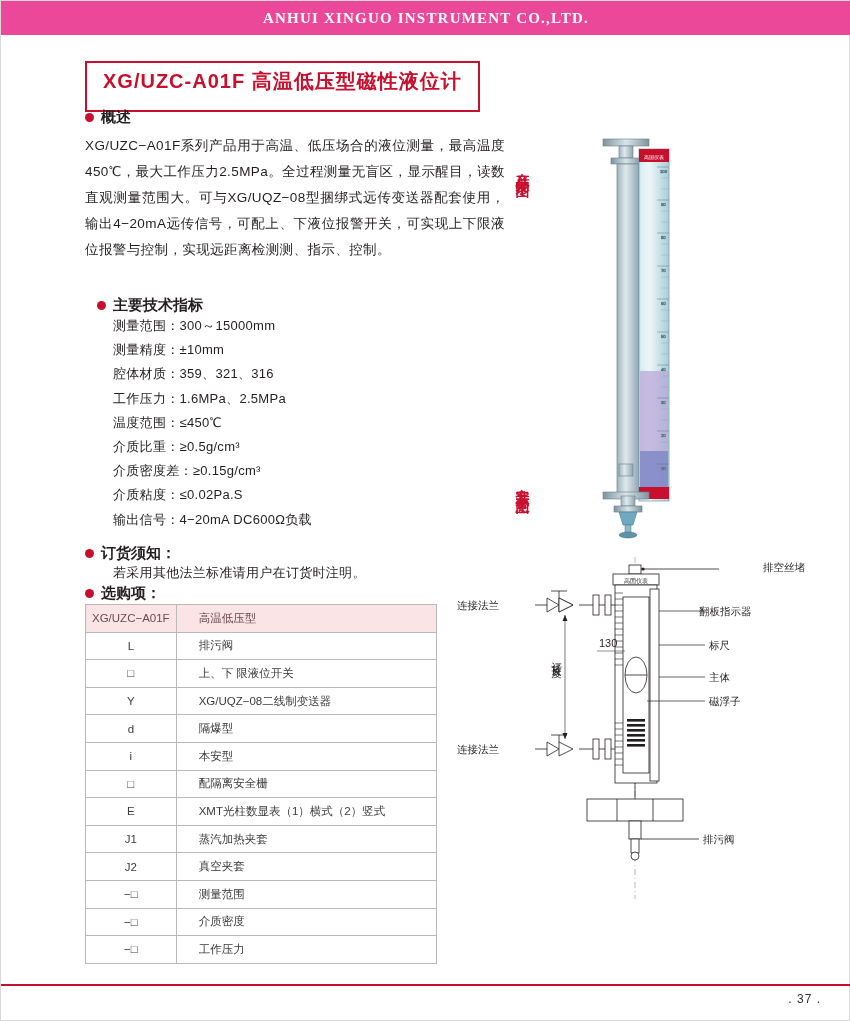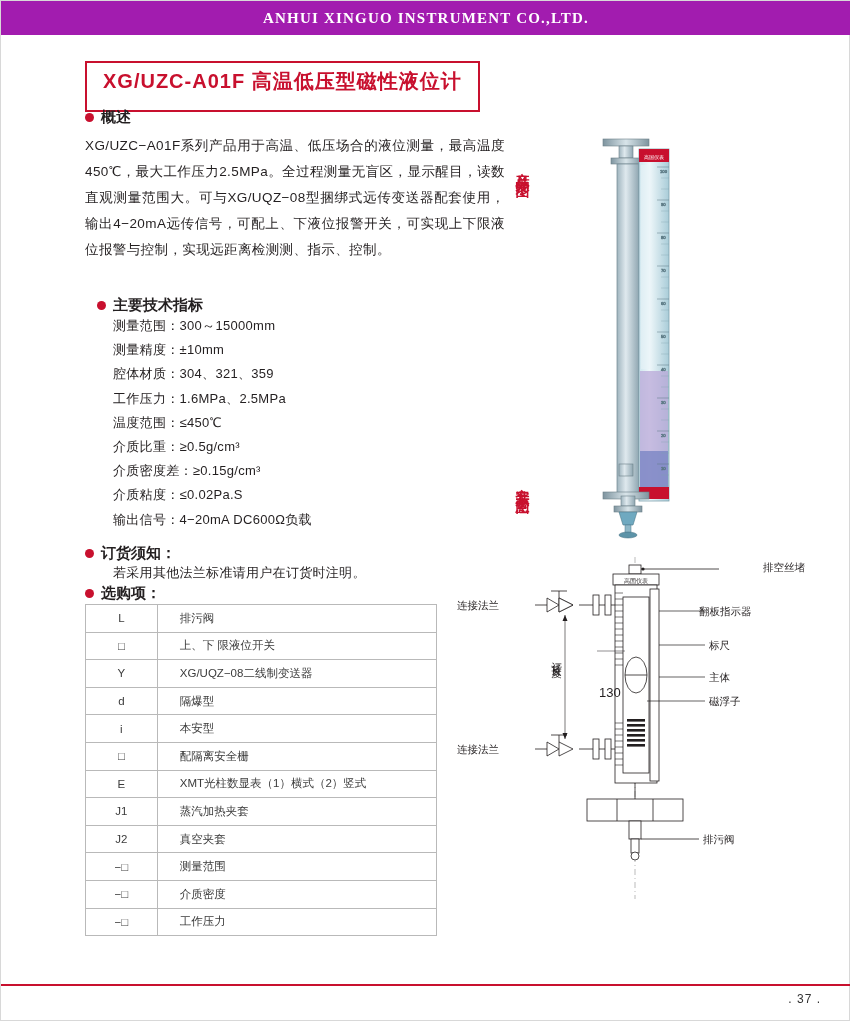--- a/index.html
+++ b/index.html
@@ -12,21 +12,21 @@
     position: relative;
     overflow: hidden;
   }
   .page {
     position:absolute; inset:0;
     border: 1px solid #d8d8d8;
   }
   
   .banner {
     position:absolute; left:0; top:0; width:850px; height:34px;
-    background:#a21caf;
+    background:#ec4899;
     color:#fff;
     display:flex; align-items:center; justify-content:center;
     letter-spacing: 1.2px;
     font-weight: bold;
     font-size: 15px;
     font-family: "Liberation Serif", serif;
   }
   
   .title-box {
     position:absolute; left:84px; top:60px;
@@ -125,21 +125,21 @@
   <div class="para">XG/UZC−A01F系列产品用于高温、低压场合的液位测量，最高温度450℃，最大工作压力2.5MPa。全过程测量无盲区，显示醒目，读数直观测量范围大。可与XG/UQZ−08型捆绑式远传变送器配套使用，输出4−20mA远传信号，可配上、下液位报警开关，可实现上下限液位报警与控制，实现远距离检测测、指示、控制。</div>
 
   <div class="sec-head" style="left:96px; top:295px;">
     <span class="bullet"></span>
     <span>主要技术指标</span>
   </div>
 
   <div class="specs">
     <div><span>测量范围：</span><span>300～15000mm</span></div>
     <div><span>测量精度：</span><span>±10mm</span></div>
-    <div><span>腔体材质：</span><span>304、321、359</span></div>
+    <div><span>腔体材质：</span><span>359、321、316</span></div>
     <div><span>工作压力：</span><span>1.6MPa、2.5MPa</span></div>
     <div><span>温度范围：</span><span>≤450℃</span></div>
     <div><span>介质比重：</span><span>≥0.5g/cm³</span></div>
     <div><span>介质密度差：</span><span>≥0.15g/cm³</span></div>
     <div><span>介质粘度：</span><span>≤0.02Pa.S</span></div>
     <div><span>输出信号：</span><span>4−20mA DC600Ω负载</span></div>
   </div>
 
   <div class="sec-head" style="left:84px; top:543px;">
     <span class="bullet"></span>
@@ -147,20 +147,24 @@
   </div>
   <div class="ordernote">若采用其他法兰标准请用户在订货时注明。</div>
 
   <div class="sec-head" style="left:84px; top:583px;">
     <span class="bullet"></span>
     <span>选购项：</span>
   </div>
 
   <table class="opt-table">
     <tbody>
+      <tr class="head">
+        <td class="c1">XG/UZC−A01F</td>
+        <td class="c2">高温低压型</td>
+      </tr>
       <tr>
         <td class="c1">L</td>
         <td class="c2">排污阀</td>
       </tr>
       <tr>
         <td class="c1">□</td>
         <td class="c2">上、下  限液位开关</td>
       </tr>
       <tr>
         <td class="c1">Y</td>
@@ -415,19 +419,19 @@
     
     <div class="fig-label" style="left:276px; top:8px;margin-left:40px;">排空丝堵</div>
     <div class="fig-label" style="left:252px; top:52px;">翻板指示器</div>
     <div class="fig-label" style="left:262px; top:86px;">标尺</div>
     <div class="fig-label" style="left:262px; top:118px;">主体</div>
     <div class="fig-label" style="left:262px; top:142px;">磁浮子</div>
     <div class="fig-label" style="left:10px; top:46px;">连接法兰</div>
     <div class="fig-label" style="left:10px; top:190px;">连接法兰</div>
     <div class="fig-label" style="left:256px; top:280px;">排污阀</div>
     <div class="fig-label" style="left:103px; top:100px; writing-mode:vertical-rl; letter-spacing:2px;">订货长度</div>
-    <div class="fig-label" style="left:152px; top:84px; font-size:13px;margin-top:48px;">130</div>
+    <div class="fig-label" style="left:152px; top:84px; font-size:11px;">130</div>
   </div>
 
   <div class="botline"></div>
   <div class="pageno">. 37 .</div>
 
 </div>
 
 </body></html>

